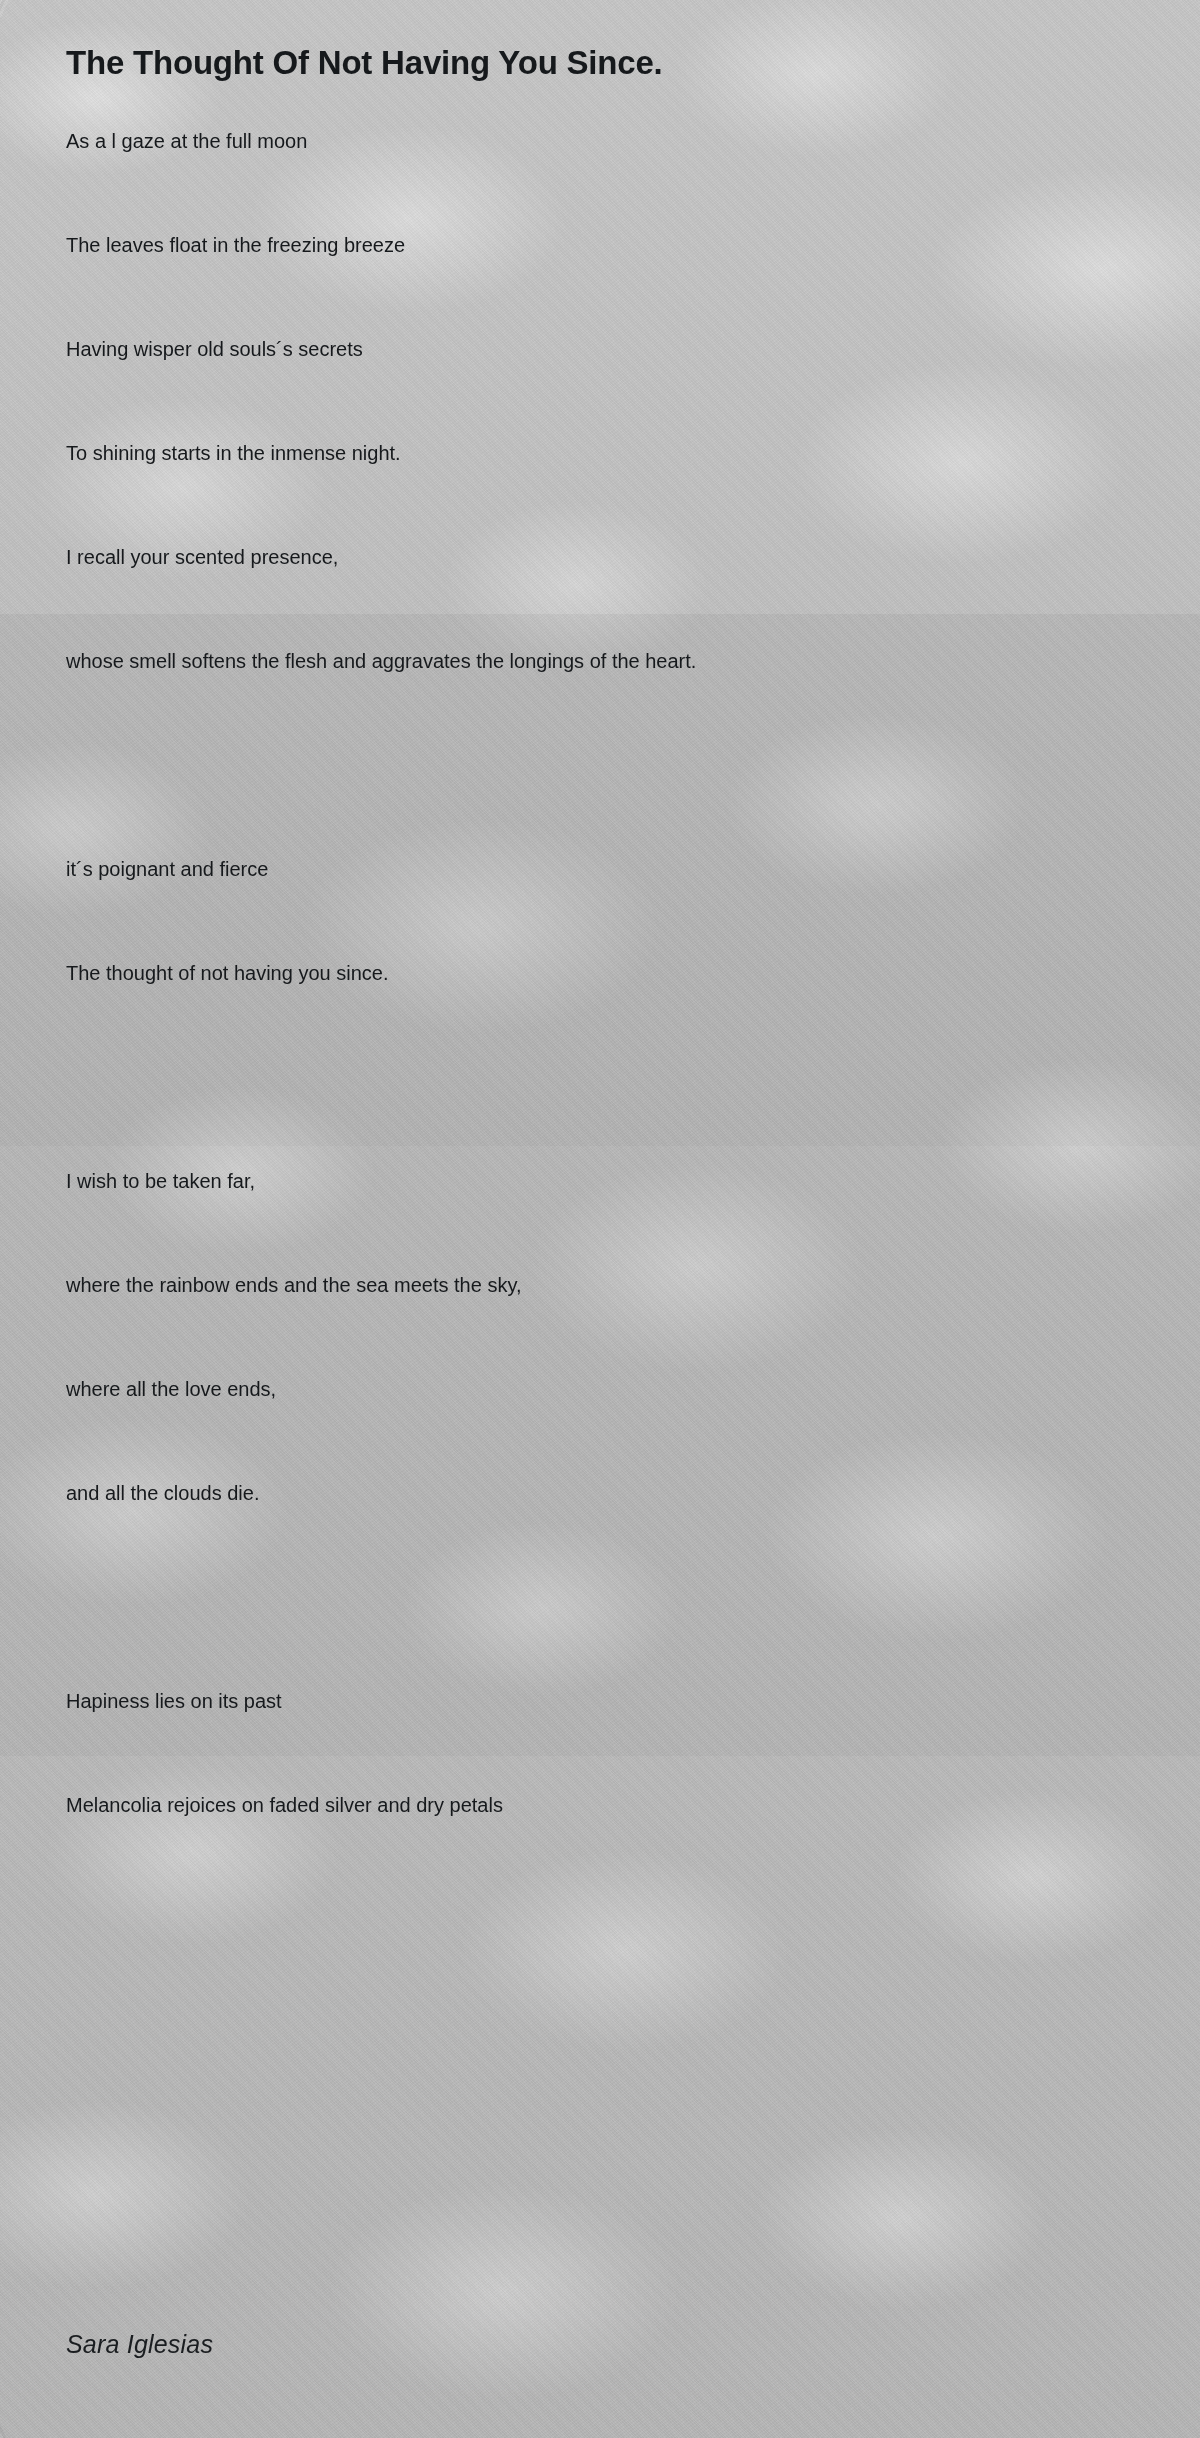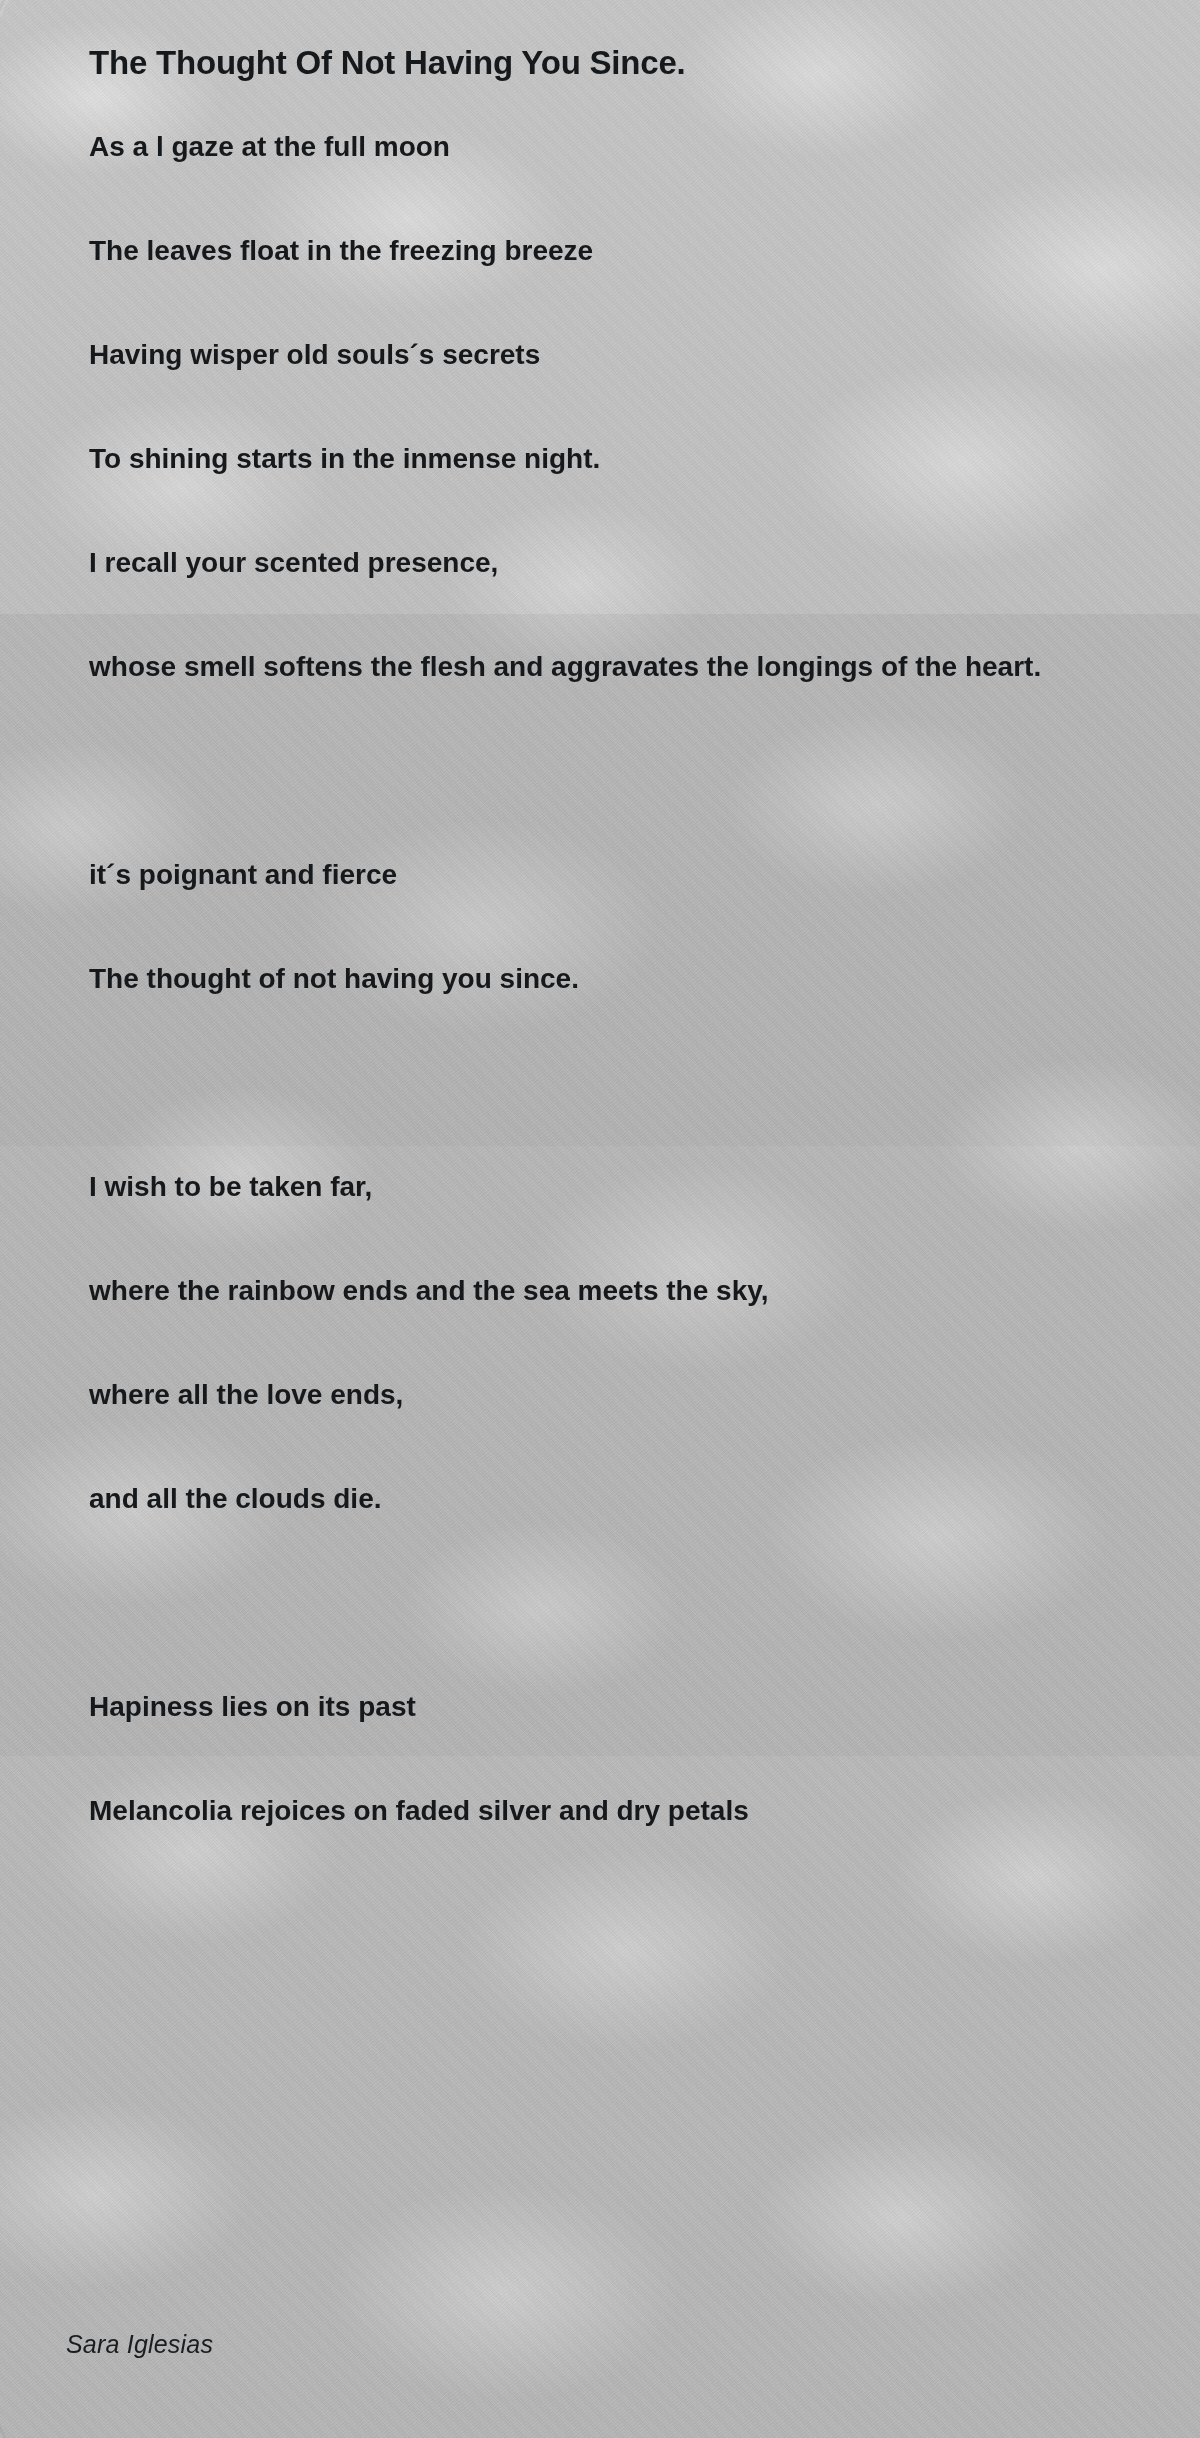--- a/index.html
+++ b/index.html
@@ -69,33 +69,32 @@
       repeating-linear-gradient(45deg, rgba(255,255,255,0.05) 0 1px, rgba(0,0,0,0.025) 1px 2px),
       repeating-linear-gradient(-38deg, rgba(255,255,255,0.035) 0 1px, rgba(0,0,0,0.02) 1px 3px);
     opacity: .85;
   }
 
   
   #poem-content {
     position: relative;
     z-index: 3;
     padding: 44px 34px 0 66px;
-    margin-left: 23px;
   }
   #poem-title {
     font-size: 33px;
     font-weight: bold;
     color: #16191c;
     letter-spacing: -0.2px;
     margin: 0 0 47px 0;
     line-height: 1.15;
   }
   .poem-line {
-    font-size: 28px;
-    font-weight: bold;
+    font-size: 20px;
+    font-weight: normal;
     color: #16191c;
     line-height: 1.25;
     margin: 0;
     height: 104px;            
     white-space: pre-wrap;
   }
   .poem-line.blank {
     height: 104px;
   }
   #poem-author {

